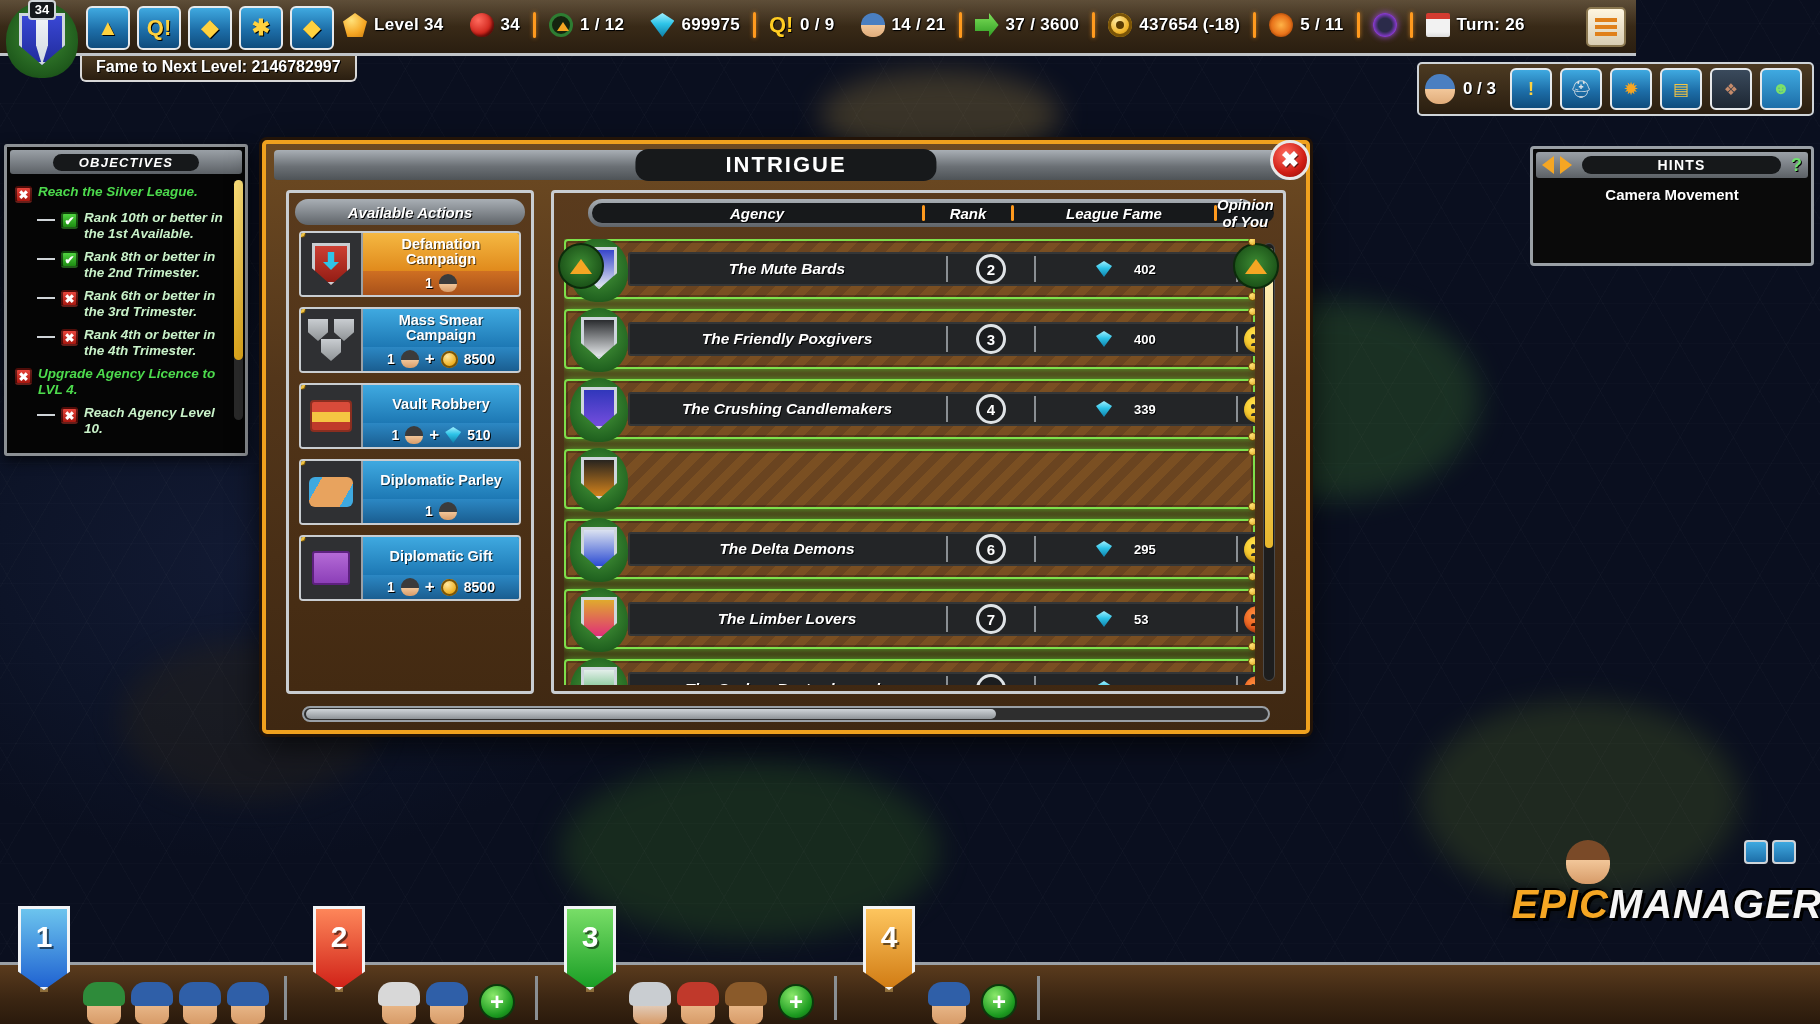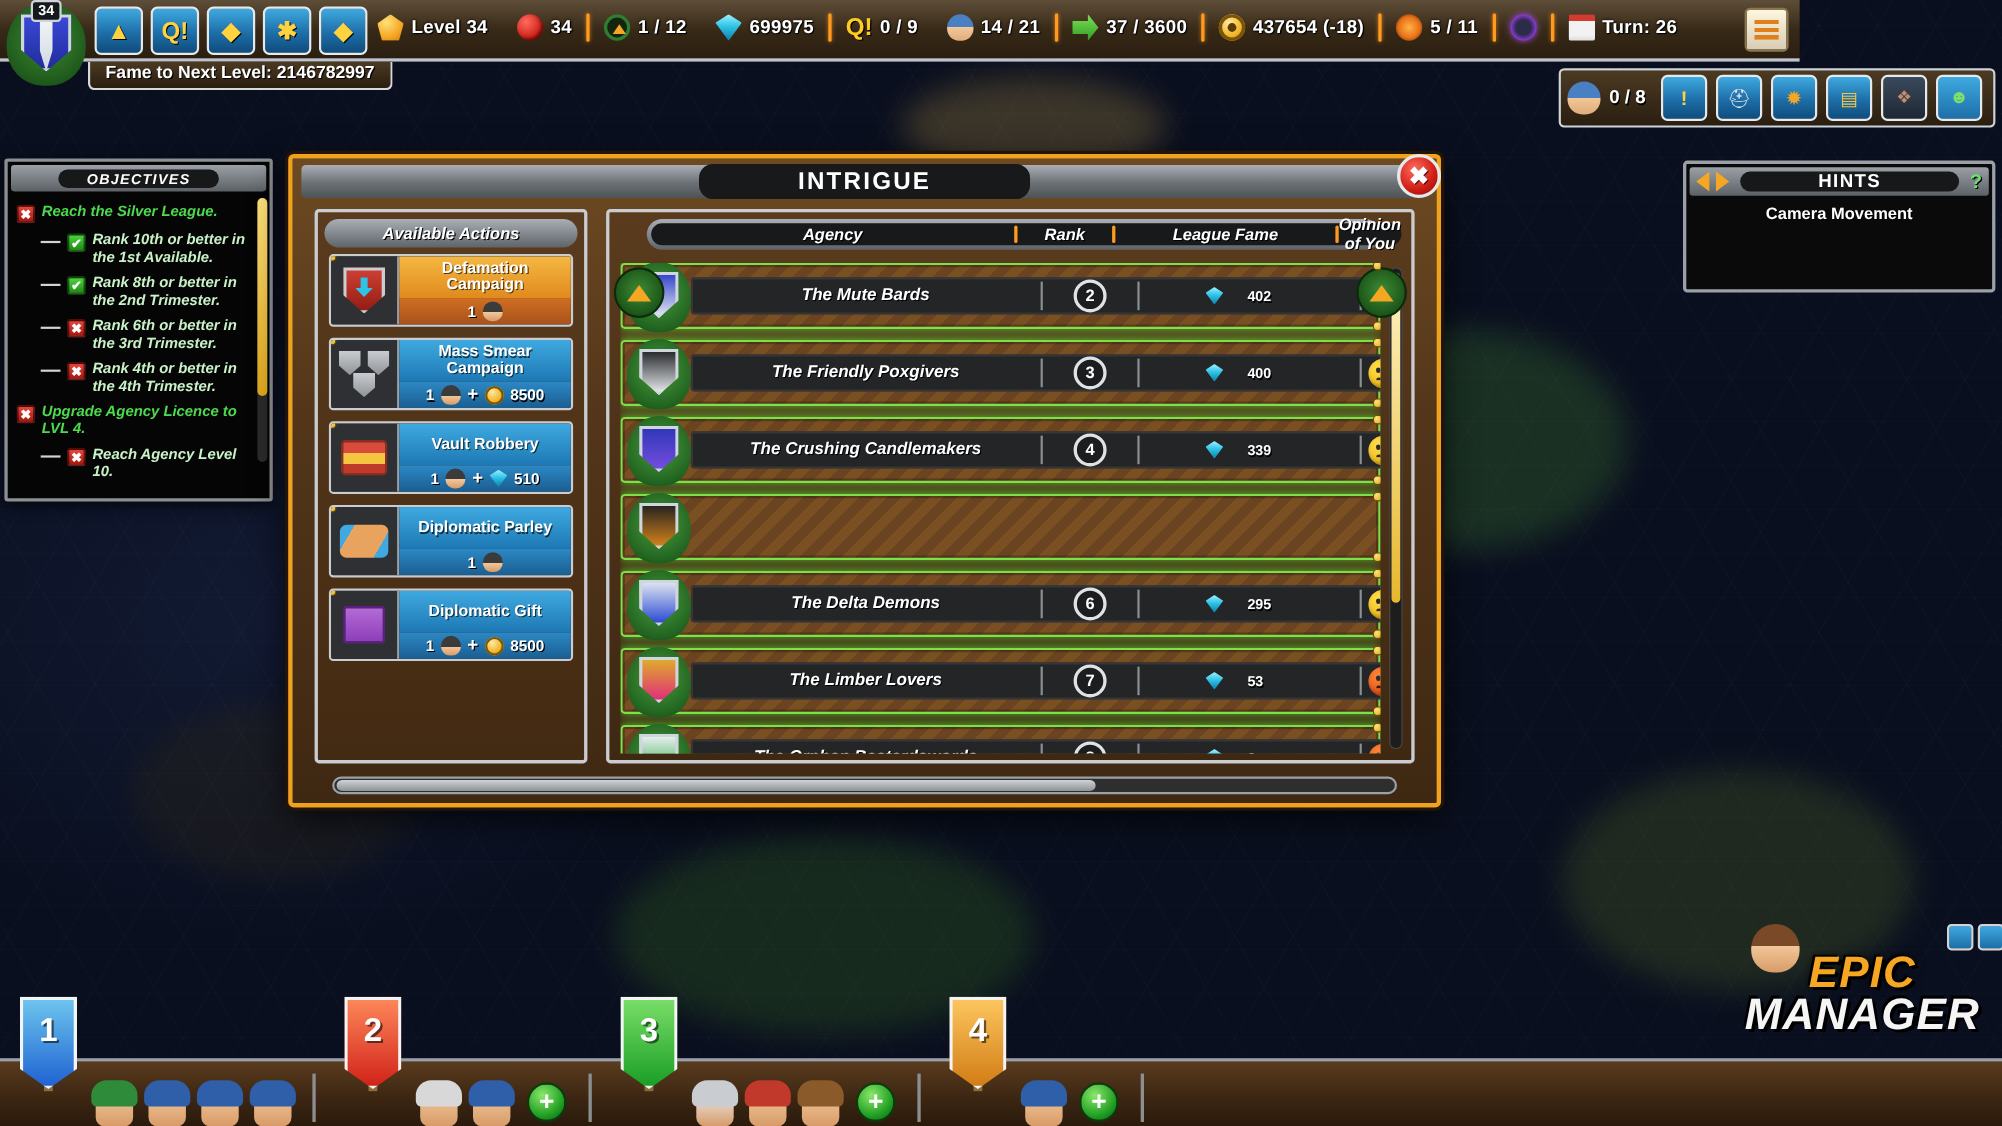--- a/index.html
+++ b/index.html
@@ -145,21 +145,21 @@
 
   
   .hints { position:absolute; right:6px; top:146px; width:284px; height:120px; z-index:30;
     background:#0a0a0a; border:3px solid #9aa0a6; border-radius:4px; }
   .hints-head { height:26px; margin:3px; background: linear-gradient(180deg,#9aa0a6,#5c6166);
     border-radius:3px; display:flex; align-items:center; padding:0 6px; gap:6px; }
   .arrow { width:0;height:0;border-top:9px solid transparent;border-bottom:9px solid transparent; }
   .arrow.l { border-right:12px solid #f5a623; }
   .arrow.r { border-left:12px solid #f5a623; }
   .hints-pill { flex:1; background:#16181a; border-radius:11px; text-align:center;
-    color:#fff; font-size:17px; font-weight:800; letter-spacing:1.2px; line-height:18px; margin:0 4px; }
+    color:#fff; font-size:14px; font-weight:800; letter-spacing:1.2px; line-height:18px; margin:0 4px; }
   .qmark { color:#6fe06f; font-size:18px; font-weight:900; text-shadow:1px 1px 0 #000; }
   .hint-title { color:#fff; font-size:15px; font-weight:800; text-align:center; margin-top:8px;
     text-shadow:1px 1px 0 #000; }
   .hint-body { color:#eaeaea; font-size:12.5px; font-style:italic; line-height:16px;
     padding:6px 10px 0 10px; }
 
   
   .modal { position:absolute; left:262px; top:140px; width:1048px; height:594px; z-index:50;
     background: linear-gradient(180deg,#6d4a22 0%, #53361a 40%, #3f2812 100%);
     border: 4px solid #f0a11e; border-radius:5px;
@@ -305,22 +305,22 @@
   .member { width:46px; height:46px; margin:0 1px; position:relative; flex:0 0 auto; }
   .member .face2 { position:absolute; left:6px; bottom:0; width:34px; height:30px; border-radius:6px 6px 8px 8px;
     background: linear-gradient(180deg,#f2c79a,#d79b68); }
   .member .hat { position:absolute; left:2px; top:4px; width:42px; height:24px; border-radius:14px 14px 5px 5px; }
   .addbtn { width:36px;height:36px;border-radius:50%; margin:0 8px 4px 8px; flex:0 0 auto;
     background: radial-gradient(circle at 38% 30%,#8ae86a,#1d9c21 65%,#0d5c10);
     border:2px solid #0c3a0c; color:#fff; font-size:24px; font-weight:900; line-height:32px; text-align:center; }
   .pdiv { width:3px; height:44px; background:#8a8f93; margin:0 8px 4px 8px; flex:0 0 auto; }
 
   
-  .logo { position:absolute; right:2px; bottom:60px; width:250px; height:120px; z-index:34;
-    display:flex; flex-direction:column; align-items:center; justify-content:center; }
+  .logo { position:absolute; right:28px; bottom:60px; width:250px; height:120px; z-index:34;
+    display:flex; flex-direction:row; align-items:center; justify-content:center; }
   .logo .l1 { color:#f5a623; font-size:40px; font-weight:900; font-style:italic; letter-spacing:1px;
     text-shadow: 3px 3px 0 #000, -2px -2px 0 #000, 0 0 10px rgba(0,0,0,.8); line-height:36px; }
   .logo .l2 { color:#f5f5f5; font-size:40px; font-weight:900; font-style:italic; letter-spacing:1px;
     text-shadow: 3px 3px 0 #000, -2px -2px 0 #000; line-height:40px; }
   .logo-head { position:absolute; left:24px; top:-4px; width:44px;height:44px; border-radius:50% 50% 45% 45%;
     background: linear-gradient(180deg,#7a4a28 0 45%, #f2c79a 45%, #d79b68 100%); }
   .logo-badges { position:absolute; right:-4px; top:-4px; display:flex; gap:4px; }
   .lb { width:24px;height:24px;border-radius:4px;border:2px solid #cfd4d8;
     background: linear-gradient(180deg,#3fa9e0,#1d6ea8); }
 </style>
@@ -415,21 +415,21 @@
         <div class="qg">✱</div>
       </div>
       <div class="qbtn">
         <div class="qg">◆</div>
       </div>
     </div>
   <div class="fame-plate">Fame to Next Level: 2146782997</div>
 
   <div class="subbar">
     <div class="ico hero" style="width:30px;height:30px"></div>
-    <div class="cnt">0 / 8</div>
+    <div class="cnt">0 / 3</div>
     <div class="sbtn">
         <span style="color:#ffd23f;font-weight:900;font-size:18px">!</span>
       </div>
     <div class="sbtn">
         <span style="color:#dfe3e6;font-size:17px">⛑</span>
       </div>
     <div class="sbtn">
         <span style="color:#f5a623;font-size:18px">✹</span>
       </div>
     <div class="sbtn">

